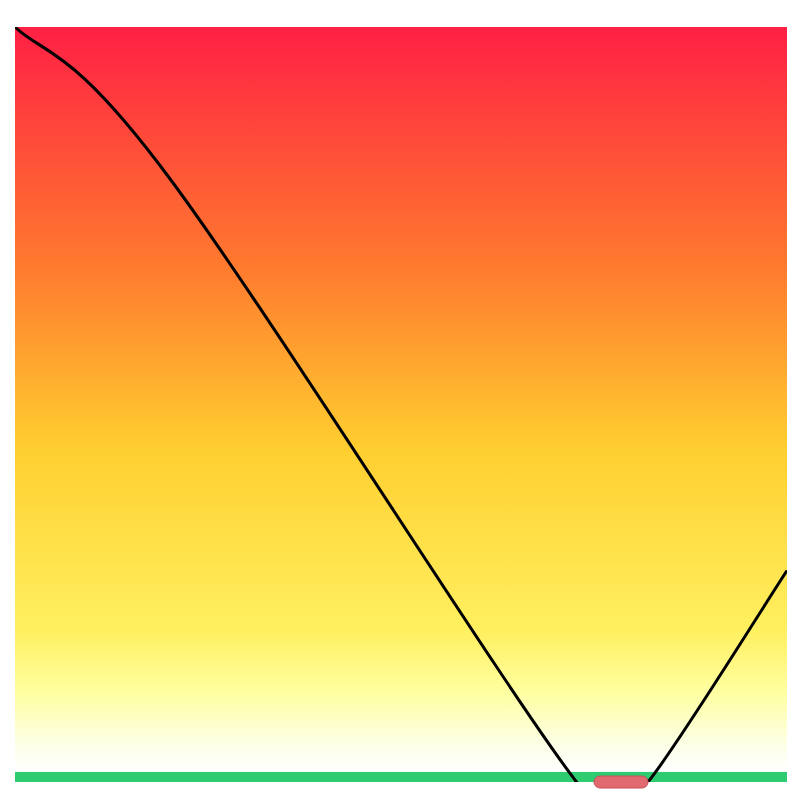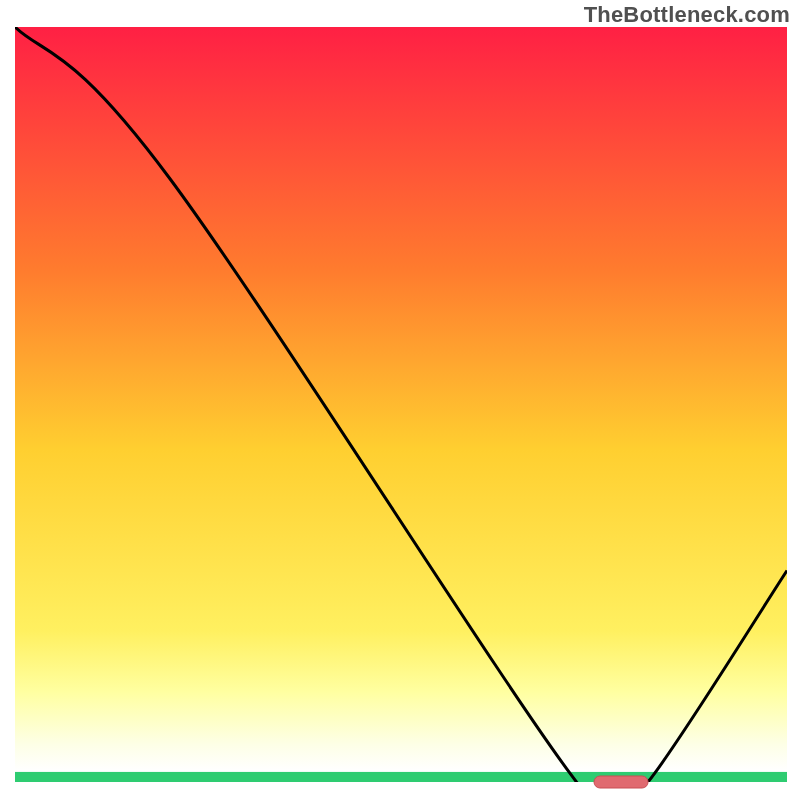--- a/index.html
+++ b/index.html
@@ -33,21 +33,20 @@
     top: 0;
     width: 800px;
     height: 800px;
     display: block;
   }
 </style>
 </head>
 <body>
 
 <div class="stage">
-  <div class="watermark">TheBottleneck.com</div>
 
   <svg class="chart" viewBox="0 0 800 800" preserveAspectRatio="none">
     <defs>
       <linearGradient id="bg-grad" x1="0" y1="0" x2="0" y2="1">
           <stop offset="0.00%" stop-color="#ff2044"></stop>
           <stop offset="32.00%" stop-color="#ff7b2e"></stop>
           <stop offset="56.00%" stop-color="#ffcf30"></stop>
           <stop offset="80.00%" stop-color="#fff060"></stop>
           <stop offset="88.00%" stop-color="#ffffa0"></stop>
           <stop offset="95.00%" stop-color="#fdffe6"></stop>

